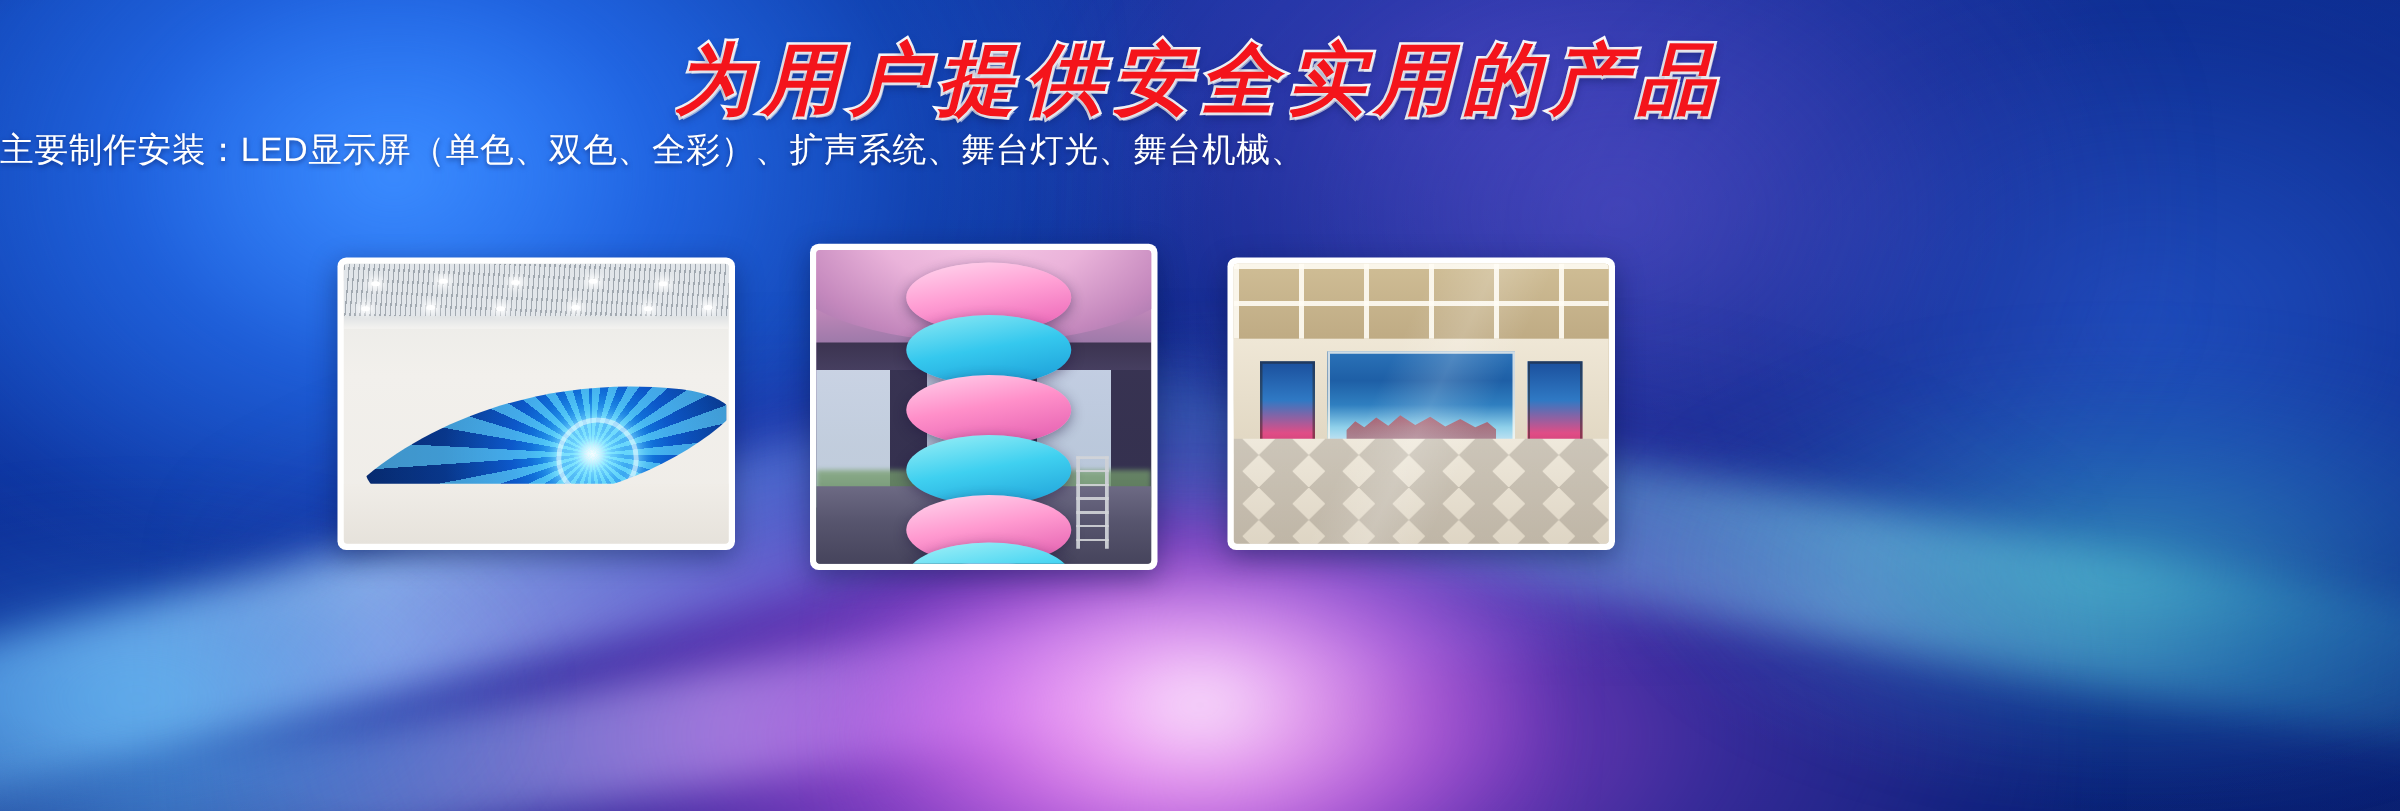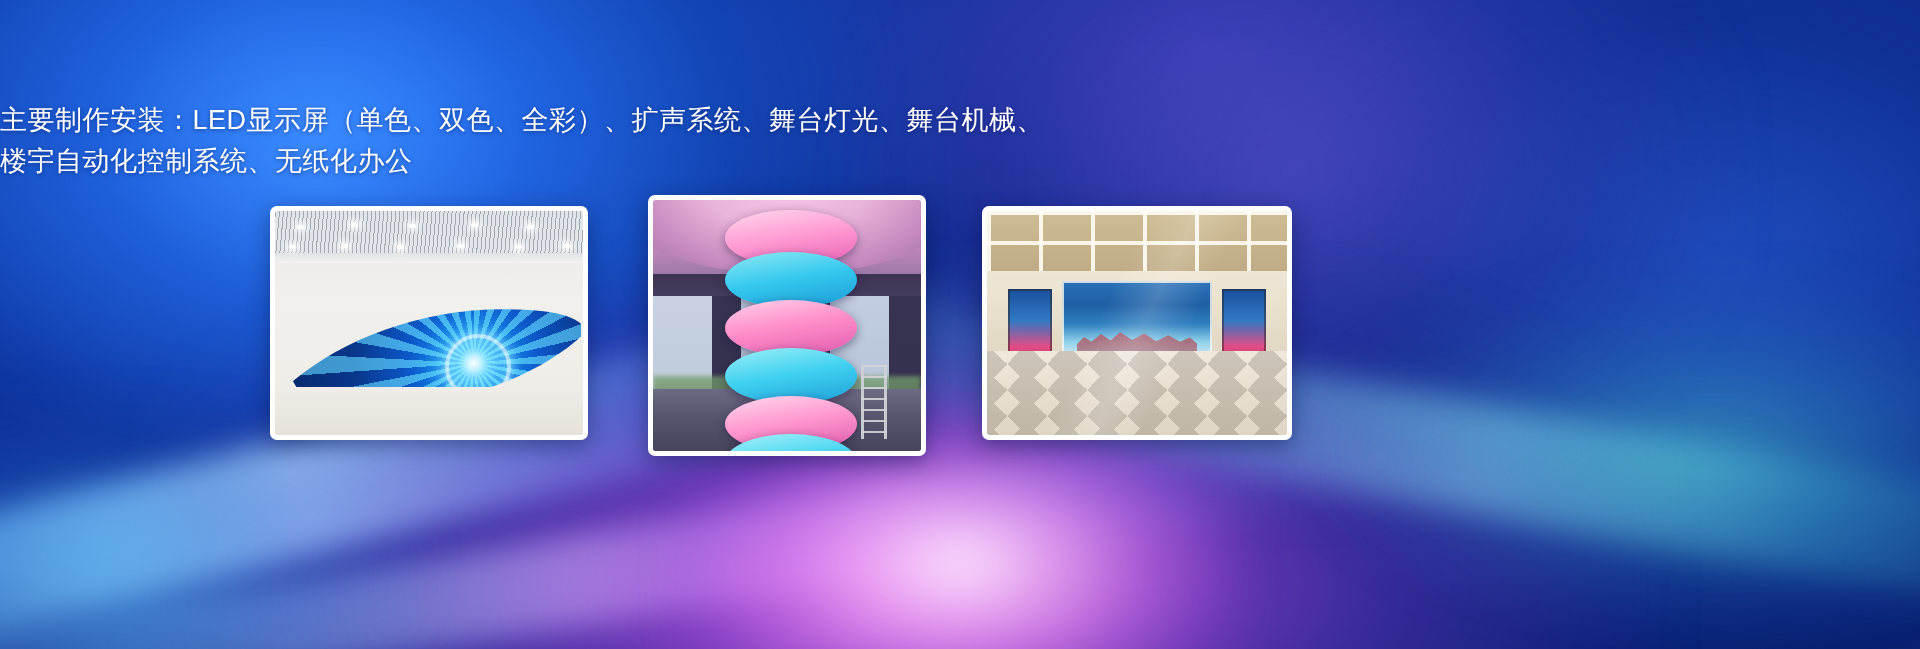--- a/index.html
+++ b/index.html
@@ -300,24 +300,24 @@
   <div class="streak streak-b"></div>
   <div class="streak streak-c"></div>
   <div class="bloom-magenta"></div>
   <div class="bloom-teal"></div>
   <div class="bloom-leftblue"></div>
   <div class="bloom-core"></div>
   <div class="vignette"></div>
 
   <div class="content">
 
+    <div class="headline">为用户提供安全实用的产品</div>
 
     <div class="subtitle l1">主要制作安装：LED显示屏（单色、双色、全彩）、扩声系统、舞台灯光、舞台机械、</div>
 
-    <div class="subtitle l2">楼宇自动化控制系统、无纸化办公</div>
 
     <div class="cards">
 
       <div class="card card1">
         <div class="photo p1">
           <div class="ceiling"></div>
           <div class="ceilinglip"></div>
           <div class="spot" style="left:22px;  top:14px;"></div>
           <div class="spot" style="left:76px;  top:12px;"></div>
           <div class="spot" style="left:134px; top:13px;"></div>

